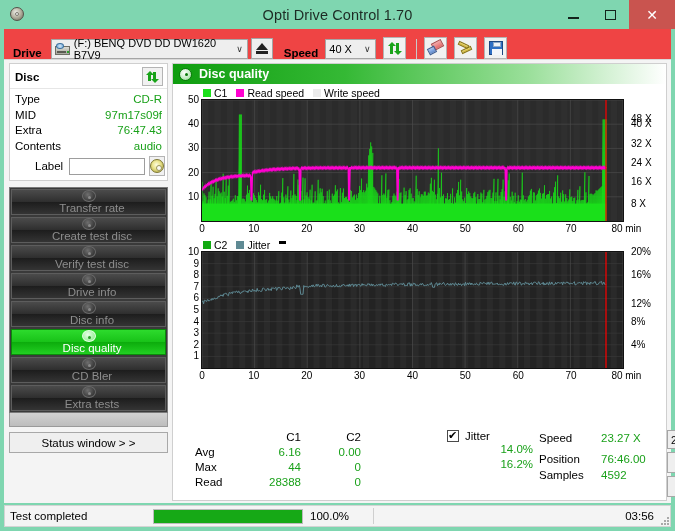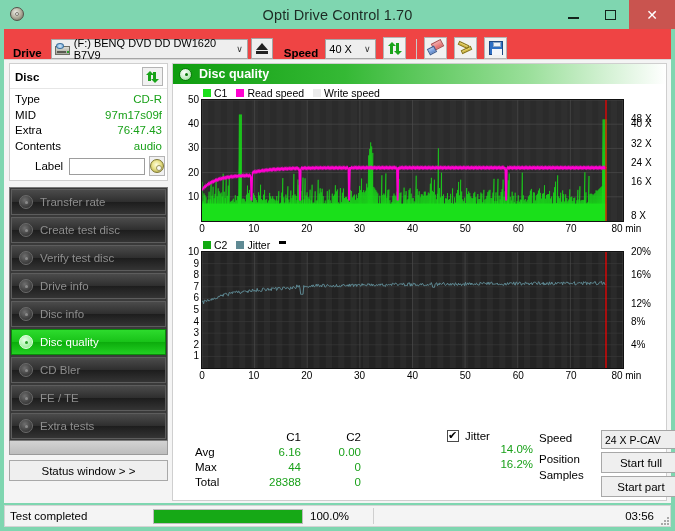--- a/index.html
+++ b/index.html
@@ -140,21 +140,21 @@
     background: radial-gradient(circle at 45% 40%, #fdfde0 0%, #ebe58f 40%, #c8c060 70%, #a09a46 100%);
     border: 1px solid #7d7733; position: relative; }
   .cd-ico:after { content:""; position:absolute; left:5px; top:5px; width:4px;height:4px;border-radius:50%;background:#fafaf2;border:1px solid #9a945c;}
 
   .nav { margin-top: 6px; border: 1px solid #7a7a7a; background: #3a3a3a; padding: 1px; }
   .nav-btn {
     height: 26px; margin-bottom: 2px;
     background: linear-gradient(#4b4b4b 0%, #2e2e2e 50%, #1d1d1d 51%, #343434 100%);
     border: 1px solid #5d5d5d;
     display: flex; align-items: center; padding-left: 7px;
-    font-size: 11.5px; color: #8d8d8d;
+    font-size: 11.5px; color: #8d8d8d; flex-direction: column;
   }
   .nav-btn:last-child { margin-bottom: 0; }
   .nav-btn.active {
     background: linear-gradient(#2ddb2d 0%, #18c218 50%, #0cac0c 51%, #22cf22 100%);
     border: 1px solid #0a8a0a; color: #ffffff; font-weight: normal;
   }
   .nav-ico { width: 14px; height: 14px; margin-right: 7px; border-radius: 50%;
     background: radial-gradient(circle at 40% 35%, #6f6f6f, #3a3a3a 70%); border: 1px solid #6a6a6a; position: relative; }
   .nav-ico:after { content:""; position:absolute; left:5px; top:5px; width:3px;height:3px;border-radius:50%;background:#8a8a8a; }
   .nav-btn.active .nav-ico { background: radial-gradient(circle at 40% 35%, #eaffea, #9cf09c 70%); border-color:#e6ffe6; }
@@ -376,24 +376,20 @@
           <span class="nav-ico"></span>
           <span>Disc info</span>
         </div>
         <div class="nav-btn active">
           <span class="nav-ico"></span>
           <span>Disc quality</span>
         </div>
         <div class="nav-btn">
           <span class="nav-ico"></span>
           <span>CD Bler</span>
-        </div>
-        <div class="nav-btn">
-          <span class="nav-ico"></span>
-          <span>FE / TE</span>
         </div>
         <div class="nav-btn">
           <span class="nav-ico"></span>
           <span>Extra tests</span>
         </div>
       </div>
       <div class="nav-spacer"></div>
       <div class="status-btn">Status window &gt; &gt;</div>
     </div>
 
@@ -480,21 +476,21 @@
                     <line y1="0" y2="121" x1="315.75" x2="315.75" stroke="#4a4a4a" stroke-width="0.7"></line>
                     <line y1="0" y2="121" x1="368.375" x2="368.375" stroke="#4a4a4a" stroke-width="0.7"></line>
                     <line y1="0" y2="121" x1="421" x2="421" stroke="#4a4a4a" stroke-width="0.7"></line>
                     <path d="M 0 121 L 0.0 81.8 L 0.0 121.0 L 1.0 101.2 L 1.0 121.0 L 2.0 93.4 L 2.0 121.0 L 3.0 95.2 L 3.0 121.0 L 4.0 97.3 L 4.0 121.0 L 5.1 103.4 L 5.1 121.0 L 6.1 99.6 L 6.1 121.0 L 7.1 91.7 L 7.1 121.0 L 8.1 99.3 L 8.1 121.0 L 9.1 81.4 L 9.1 121.0 L 10.1 95.7 L 10.1 121.0 L 11.1 86.7 L 11.1 121.0 L 12.1 98.2 L 12.1 121.0 L 13.1 93.8 L 13.1 121.0 L 14.1 78.9 L 14.1 121.0 L 15.2 96.3 L 15.2 121.0 L 16.2 88.3 L 16.2 121.0 L 17.2 91.3 L 17.2 121.0 L 18.2 93.6 L 18.2 121.0 L 19.2 92.5 L 19.2 121.0 L 20.2 96.6 L 20.2 121.0 L 21.2 73.7 L 21.2 121.0 L 22.2 91.7 L 22.2 121.0 L 23.2 98.0 L 23.2 121.0 L 24.2 76.6 L 24.2 121.0 L 25.3 95.8 L 25.3 121.0 L 26.3 85.6 L 26.3 121.0 L 27.3 77.1 L 27.3 121.0 L 28.3 101.9 L 28.3 121.0 L 29.3 101.1 L 29.3 121.0 L 30.3 100.4 L 30.3 121.0 L 31.3 98.6 L 31.3 121.0 L 32.3 101.9 L 32.3 121.0 L 33.3 95.2 L 33.3 121.0 L 34.4 100.3 L 34.4 121.0 L 35.4 96.0 L 35.4 121.0 L 36.4 96.3 L 36.4 121.0 L 37.4 14.5 L 37.4 121.0 L 38.4 14.5 L 38.4 121.0 L 39.4 14.5 L 39.4 121.0 L 40.4 98.7 L 40.4 121.0 L 41.4 98.6 L 41.4 121.0 L 42.4 99.2 L 42.4 121.0 L 43.4 101.5 L 43.4 121.0 L 44.5 94.7 L 44.5 121.0 L 45.5 85.6 L 45.5 121.0 L 46.5 93.2 L 46.5 121.0 L 47.5 89.9 L 47.5 121.0 L 48.5 97.1 L 48.5 121.0 L 49.5 96.9 L 49.5 121.0 L 50.5 102.2 L 50.5 121.0 L 51.5 93.3 L 51.5 121.0 L 52.5 95.3 L 52.5 121.0 L 53.6 98.0 L 53.6 121.0 L 54.6 99.9 L 54.6 121.0 L 55.6 102.4 L 55.6 121.0 L 56.6 92.3 L 56.6 121.0 L 57.6 95.5 L 57.6 121.0 L 58.6 84.7 L 58.6 121.0 L 59.6 99.0 L 59.6 121.0 L 60.6 100.2 L 60.6 121.0 L 61.6 94.6 L 61.6 121.0 L 62.6 89.9 L 62.6 121.0 L 63.7 99.7 L 63.7 121.0 L 64.7 99.1 L 64.7 121.0 L 65.7 102.6 L 65.7 121.0 L 66.7 100.5 L 66.7 121.0 L 67.7 92.9 L 67.7 121.0 L 68.7 96.3 L 68.7 121.0 L 69.7 98.6 L 69.7 121.0 L 70.7 96.2 L 70.7 121.0 L 71.7 98.6 L 71.7 121.0 L 72.7 99.6 L 72.7 121.0 L 73.8 100.5 L 73.8 121.0 L 74.8 96.0 L 74.8 121.0 L 75.8 100.6 L 75.8 121.0 L 76.8 91.2 L 76.8 121.0 L 77.8 103.8 L 77.8 121.0 L 78.8 102.7 L 78.8 121.0 L 79.8 92.6 L 79.8 121.0 L 80.8 78.1 L 80.8 121.0 L 81.8 97.3 L 81.8 121.0 L 82.9 102.5 L 82.9 121.0 L 83.9 94.5 L 83.9 121.0 L 84.9 97.7 L 84.9 121.0 L 85.9 86.3 L 85.9 121.0 L 86.9 99.5 L 86.9 121.0 L 87.9 102.2 L 87.9 121.0 L 88.9 90.5 L 88.9 121.0 L 89.9 97.8 L 89.9 121.0 L 90.9 95.3 L 90.9 121.0 L 91.9 73.9 L 91.9 121.0 L 93.0 94.4 L 93.0 121.0 L 94.0 95.9 L 94.0 121.0 L 95.0 100.0 L 95.0 121.0 L 96.0 79.5 L 96.0 121.0 L 97.0 84.8 L 97.0 121.0 L 98.0 95.9 L 98.0 121.0 L 99.0 90.9 L 99.0 121.0 L 100.0 100.3 L 100.0 121.0 L 101.0 77.6 L 101.0 121.0 L 102.1 99.3 L 102.1 121.0 L 103.1 78.3 L 103.1 121.0 L 104.1 95.5 L 104.1 121.0 L 105.1 92.3 L 105.1 121.0 L 106.1 97.2 L 106.1 121.0 L 107.1 98.8 L 107.1 121.0 L 108.1 89.7 L 108.1 121.0 L 109.1 100.3 L 109.1 121.0 L 110.1 84.7 L 110.1 121.0 L 111.1 102.5 L 111.1 121.0 L 112.2 102.7 L 112.2 121.0 L 113.2 91.3 L 113.2 121.0 L 114.2 100.5 L 114.2 121.0 L 115.2 100.4 L 115.2 121.0 L 116.2 79.8 L 116.2 121.0 L 117.2 93.5 L 117.2 121.0 L 118.2 88.3 L 118.2 121.0 L 119.2 92.3 L 119.2 121.0 L 120.2 88.7 L 120.2 121.0 L 121.2 96.1 L 121.2 121.0 L 122.3 103.2 L 122.3 121.0 L 123.3 100.5 L 123.3 121.0 L 124.3 103.9 L 124.3 121.0 L 125.3 91.1 L 125.3 121.0 L 126.3 99.7 L 126.3 121.0 L 127.3 89.6 L 127.3 121.0 L 128.3 100.4 L 128.3 121.0 L 129.3 103.0 L 129.3 121.0 L 130.3 93.6 L 130.3 121.0 L 131.4 96.1 L 131.4 121.0 L 132.4 94.5 L 132.4 121.0 L 133.4 85.2 L 133.4 121.0 L 134.4 91.4 L 134.4 121.0 L 135.4 89.5 L 135.4 121.0 L 136.4 102.4 L 136.4 121.0 L 137.4 105.0 L 137.4 121.0 L 138.4 88.0 L 138.4 121.0 L 139.4 102.2 L 139.4 121.0 L 140.4 92.7 L 140.4 121.0 L 141.5 88.5 L 141.5 121.0 L 142.5 98.0 L 142.5 121.0 L 143.5 97.1 L 143.5 121.0 L 144.5 96.9 L 144.5 121.0 L 145.5 99.3 L 145.5 121.0 L 146.5 85.2 L 146.5 121.0 L 147.5 101.9 L 147.5 121.0 L 148.5 89.9 L 148.5 121.0 L 149.5 91.0 L 149.5 121.0 L 150.5 97.4 L 150.5 121.0 L 151.6 95.6 L 151.6 121.0 L 152.6 94.5 L 152.6 121.0 L 153.6 99.8 L 153.6 121.0 L 154.6 94.5 L 154.6 121.0 L 155.6 98.1 L 155.6 121.0 L 156.6 93.0 L 156.6 121.0 L 157.6 85.9 L 157.6 121.0 L 158.6 90.1 L 158.6 121.0 L 159.6 78.5 L 159.6 121.0 L 160.7 92.2 L 160.7 121.0 L 161.7 90.1 L 161.7 121.0 L 162.7 92.3 L 162.7 121.0 L 163.7 90.7 L 163.7 121.0 L 164.7 83.6 L 164.7 121.0 L 165.7 87.5 L 165.7 121.0 L 166.7 55.4 L 166.7 121.0 L 167.7 48.9 L 167.7 121.0 L 168.7 42.4 L 168.7 121.0 L 169.7 46.4 L 169.7 121.0 L 170.8 52.9 L 170.8 121.0 L 171.8 86.9 L 171.8 121.0 L 172.8 88.5 L 172.8 121.0 L 173.8 90.1 L 173.8 121.0 L 174.8 91.7 L 174.8 121.0 L 175.8 93.4 L 175.8 121.0 L 176.8 103.4 L 176.8 121.0 L 177.8 95.7 L 177.8 121.0 L 178.8 103.6 L 178.8 121.0 L 179.9 75.3 L 179.9 121.0 L 180.9 94.9 L 180.9 121.0 L 181.9 93.5 L 181.9 121.0 L 182.9 94.8 L 182.9 121.0 L 183.9 73.4 L 183.9 121.0 L 184.9 97.7 L 184.9 121.0 L 185.9 89.8 L 185.9 121.0 L 186.9 89.5 L 186.9 121.0 L 187.9 100.1 L 187.9 121.0 L 188.9 104.5 L 188.9 121.0 L 190.0 102.0 L 190.0 121.0 L 191.0 95.8 L 191.0 121.0 L 192.0 93.5 L 192.0 121.0 L 193.0 95.4 L 193.0 121.0 L 194.0 96.5 L 194.0 121.0 L 195.0 91.7 L 195.0 121.0 L 196.0 80.0 L 196.0 121.0 L 197.0 78.9 L 197.0 121.0 L 198.0 93.0 L 198.0 121.0 L 199.0 92.4 L 199.0 121.0 L 200.1 105.5 L 200.1 121.0 L 201.1 103.9 L 201.1 121.0 L 202.1 87.6 L 202.1 121.0 L 203.1 94.8 L 203.1 121.0 L 204.1 91.1 L 204.1 121.0 L 205.1 99.7 L 205.1 121.0 L 206.1 98.8 L 206.1 121.0 L 207.1 89.8 L 207.1 121.0 L 208.1 88.2 L 208.1 121.0 L 209.2 93.6 L 209.2 121.0 L 210.2 98.4 L 210.2 121.0 L 211.2 98.0 L 211.2 121.0 L 212.2 101.3 L 212.2 121.0 L 213.2 102.5 L 213.2 121.0 L 214.2 75.7 L 214.2 121.0 L 215.2 88.9 L 215.2 121.0 L 216.2 95.1 L 216.2 121.0 L 217.2 91.3 L 217.2 121.0 L 218.2 97.3 L 218.2 121.0 L 219.3 94.2 L 219.3 121.0 L 220.3 94.4 L 220.3 121.0 L 221.3 95.8 L 221.3 121.0 L 222.3 91.7 L 222.3 121.0 L 223.3 91.6 L 223.3 121.0 L 224.3 95.6 L 224.3 121.0 L 225.3 95.4 L 225.3 121.0 L 226.3 92.5 L 226.3 121.0 L 227.3 93.5 L 227.3 121.0 L 228.4 83.6 L 228.4 121.0 L 229.4 77.8 L 229.4 121.0 L 230.4 90.8 L 230.4 121.0 L 231.4 92.0 L 231.4 121.0 L 232.4 79.7 L 232.4 121.0 L 233.4 94.6 L 233.4 121.0 L 234.4 99.3 L 234.4 121.0 L 235.4 93.8 L 235.4 121.0 L 236.4 48.4 L 236.4 121.0 L 237.4 88.0 L 237.4 121.0 L 238.5 97.5 L 238.5 121.0 L 239.5 72.7 L 239.5 121.0 L 240.5 96.2 L 240.5 121.0 L 241.5 94.4 L 241.5 121.0 L 242.5 103.8 L 242.5 121.0 L 243.5 98.3 L 243.5 121.0 L 244.5 98.6 L 244.5 121.0 L 245.5 93.1 L 245.5 121.0 L 246.5 99.8 L 246.5 121.0 L 247.5 99.0 L 247.5 121.0 L 248.6 93.8 L 248.6 121.0 L 249.6 103.0 L 249.6 121.0 L 250.6 88.4 L 250.6 121.0 L 251.6 104.7 L 251.6 121.0 L 252.6 97.4 L 252.6 121.0 L 253.6 102.6 L 253.6 121.0 L 254.6 93.4 L 254.6 121.0 L 255.6 89.9 L 255.6 121.0 L 256.6 81.9 L 256.6 121.0 L 257.7 95.3 L 257.7 121.0 L 258.7 79.7 L 258.7 121.0 L 259.7 91.5 L 259.7 121.0 L 260.7 99.3 L 260.7 121.0 L 261.7 101.2 L 261.7 121.0 L 262.7 97.6 L 262.7 121.0 L 263.7 103.0 L 263.7 121.0 L 264.7 88.0 L 264.7 121.0 L 265.7 94.0 L 265.7 121.0 L 266.7 91.5 L 266.7 121.0 L 267.8 93.1 L 267.8 121.0 L 268.8 96.5 L 268.8 121.0 L 269.8 98.1 L 269.8 121.0 L 270.8 98.3 L 270.8 121.0 L 271.8 93.2 L 271.8 121.0 L 272.8 91.8 L 272.8 121.0 L 273.8 97.1 L 273.8 121.0 L 274.8 105.6 L 274.8 121.0 L 275.8 94.0 L 275.8 121.0 L 276.8 99.1 L 276.8 121.0 L 277.9 99.0 L 277.9 121.0 L 278.9 92.5 L 278.9 121.0 L 279.9 93.6 L 279.9 121.0 L 280.9 102.1 L 280.9 121.0 L 281.9 89.8 L 281.9 121.0 L 282.9 99.6 L 282.9 121.0 L 283.9 98.7 L 283.9 121.0 L 284.9 95.8 L 284.9 121.0 L 285.9 92.1 L 285.9 121.0 L 287.0 90.5 L 287.0 121.0 L 288.0 89.8 L 288.0 121.0 L 289.0 98.0 L 289.0 121.0 L 290.0 98.2 L 290.0 121.0 L 291.0 92.6 L 291.0 121.0 L 292.0 78.8 L 292.0 121.0 L 293.0 101.1 L 293.0 121.0 L 294.0 92.4 L 294.0 121.0 L 295.0 101.0 L 295.0 121.0 L 296.0 78.8 L 296.0 121.0 L 297.1 95.6 L 297.1 121.0 L 298.1 99.3 L 298.1 121.0 L 299.1 92.0 L 299.1 121.0 L 300.1 89.1 L 300.1 121.0 L 301.1 79.6 L 301.1 121.0 L 302.1 97.0 L 302.1 121.0 L 303.1 91.2 L 303.1 121.0 L 304.1 95.8 L 304.1 121.0 L 305.1 99.1 L 305.1 121.0 L 306.2 80.3 L 306.2 121.0 L 307.2 73.4 L 307.2 121.0 L 308.2 96.9 L 308.2 121.0 L 309.2 100.5 L 309.2 121.0 L 310.2 91.7 L 310.2 121.0 L 311.2 95.8 L 311.2 121.0 L 312.2 102.1 L 312.2 121.0 L 313.2 92.7 L 313.2 121.0 L 314.2 104.3 L 314.2 121.0 L 315.2 100.9 L 315.2 121.0 L 316.3 95.3 L 316.3 121.0 L 317.3 101.7 L 317.3 121.0 L 318.3 99.5 L 318.3 121.0 L 319.3 99.9 L 319.3 121.0 L 320.3 72.6 L 320.3 121.0 L 321.3 95.3 L 321.3 121.0 L 322.3 100.3 L 322.3 121.0 L 323.3 99.0 L 323.3 121.0 L 324.3 101.6 L 324.3 121.0 L 325.3 99.8 L 325.3 121.0 L 326.4 96.5 L 326.4 121.0 L 327.4 95.1 L 327.4 121.0 L 328.4 90.6 L 328.4 121.0 L 329.4 88.9 L 329.4 121.0 L 330.4 103.4 L 330.4 121.0 L 331.4 92.2 L 331.4 121.0 L 332.4 92.6 L 332.4 121.0 L 333.4 100.5 L 333.4 121.0 L 334.4 95.2 L 334.4 121.0 L 335.5 93.8 L 335.5 121.0 L 336.5 90.6 L 336.5 121.0 L 337.5 88.5 L 337.5 121.0 L 338.5 92.9 L 338.5 121.0 L 339.5 98.6 L 339.5 121.0 L 340.5 93.7 L 340.5 121.0 L 341.5 93.3 L 341.5 121.0 L 342.5 85.2 L 342.5 121.0 L 343.5 98.7 L 343.5 121.0 L 344.5 94.9 L 344.5 121.0 L 345.6 94.2 L 345.6 121.0 L 346.6 94.0 L 346.6 121.0 L 347.6 90.9 L 347.6 121.0 L 348.6 98.5 L 348.6 121.0 L 349.6 96.5 L 349.6 121.0 L 350.6 103.7 L 350.6 121.0 L 351.6 92.5 L 351.6 121.0 L 352.6 87.1 L 352.6 121.0 L 353.6 81.6 L 353.6 121.0 L 354.7 103.0 L 354.7 121.0 L 355.7 75.3 L 355.7 121.0 L 356.7 96.4 L 356.7 121.0 L 357.7 98.2 L 357.7 121.0 L 358.7 92.7 L 358.7 121.0 L 359.7 101.7 L 359.7 121.0 L 360.7 90.4 L 360.7 121.0 L 361.7 94.1 L 361.7 121.0 L 362.7 101.5 L 362.7 121.0 L 363.7 94.3 L 363.7 121.0 L 364.8 98.0 L 364.8 121.0 L 365.8 101.3 L 365.8 121.0 L 366.8 99.5 L 366.8 121.0 L 367.8 89.4 L 367.8 121.0 L 368.8 97.2 L 368.8 121.0 L 369.8 96.6 L 369.8 121.0 L 370.8 101.0 L 370.8 121.0 L 371.8 98.0 L 371.8 121.0 L 372.8 97.5 L 372.8 121.0 L 373.8 104.0 L 373.8 121.0 L 374.9 100.2 L 374.9 121.0 L 375.9 89.8 L 375.9 121.0 L 376.9 99.5 L 376.9 121.0 L 377.9 86.3 L 377.9 121.0 L 378.9 100.5 L 378.9 121.0 L 379.9 99.9 L 379.9 121.0 L 380.9 99.9 L 380.9 121.0 L 381.9 99.9 L 381.9 121.0 L 382.9 72.3 L 382.9 121.0 L 384.0 92.3 L 384.0 121.0 L 385.0 102.9 L 385.0 121.0 L 386.0 102.0 L 386.0 121.0 L 387.0 76.0 L 387.0 121.0 L 388.0 94.1 L 388.0 121.0 L 389.0 93.5 L 389.0 121.0 L 390.0 93.9 L 390.0 121.0 L 391.0 95.2 L 391.0 121.0 L 392.0 94.2 L 392.0 121.0 L 393.0 93.1 L 393.0 121.0 L 394.1 90.3 L 394.1 121.0 L 395.1 91.1 L 395.1 121.0 L 396.1 90.1 L 396.1 121.0 L 397.1 89.0 L 397.1 121.0 L 398.1 88.0 L 398.1 121.0 L 399.1 87.0 L 399.1 121.0 L 400.1 86.0 L 400.1 121.0 L 401.1 19.4 L 401.1 121.0 L 402.1 19.4 L 402.1 121.0 L 403.1 19.4 L 403.1 121.0 L 404.2 19.4 L 404.2 121.0 Z" fill="#1ae01a" stroke="#1ae01a" stroke-width="0.6"></path>
                     <rect x="0" y="103.576" width="404.15999999999997" height="17.424000000000007" fill="#1ae01a"></rect>
                     <path d="M 0.0 88.7 L 0.7 89.7 L 1.3 87.3 L 2.0 88.4 L 2.7 86.1 L 3.4 87.2 L 4.0 85.0 L 4.7 86.2 L 5.4 84.0 L 6.1 85.2 L 6.7 83.0 L 7.4 84.3 L 8.1 82.2 L 8.8 83.5 L 9.4 81.5 L 10.1 82.8 L 10.8 80.8 L 11.5 82.2 L 12.1 80.2 L 12.8 81.6 L 13.5 79.6 L 14.1 81.0 L 14.8 79.1 L 15.5 80.5 L 16.2 78.6 L 16.8 80.1 L 17.5 78.2 L 18.2 79.7 L 18.9 77.8 L 19.5 79.3 L 20.2 77.5 L 20.9 79.0 L 21.6 77.2 L 22.2 78.7 L 22.9 76.9 L 23.6 78.5 L 24.2 76.6 L 24.9 78.2 L 25.6 76.4 L 26.3 78.0 L 26.9 76.2 L 27.6 77.8 L 28.3 76.0 L 29.0 77.6 L 29.6 75.8 L 30.3 77.5 L 31.0 75.7 L 31.7 77.3 L 32.3 75.5 L 33.0 77.2 L 33.7 75.4 L 34.4 77.0 L 35.0 75.3 L 35.7 76.9 L 36.4 75.2 L 37.0 76.8 L 37.7 75.1 L 38.4 76.7 L 39.1 75.0 L 39.7 76.7 L 40.4 74.9 L 41.1 76.6 L 41.8 74.9 L 42.4 76.5 L 43.1 74.8 L 43.8 76.5 L 44.5 74.7 L 45.1 76.4 L 45.8 74.7 L 46.5 76.4 L 47.2 74.6 L 47.8 76.3 L 48.5 74.6 L 49.2 100.4 L 49.8 76.3 L 49.8 100.4 L 50.5 71.7 L 50.5 73.2 L 51.2 71.4 L 51.9 72.9 L 52.5 71.1 L 53.2 72.7 L 53.9 70.8 L 54.6 72.4 L 55.2 70.6 L 55.9 72.2 L 56.6 70.4 L 57.3 72.0 L 57.9 70.2 L 58.6 71.7 L 59.3 70.0 L 60.0 71.5 L 60.6 69.8 L 61.3 71.4 L 62.0 69.6 L 62.6 71.2 L 63.3 69.4 L 64.0 71.0 L 64.7 69.3 L 65.3 70.9 L 66.0 69.1 L 66.7 70.7 L 67.4 69.0 L 68.0 70.6 L 68.7 68.9 L 69.4 70.5 L 70.1 68.7 L 70.7 70.4 L 71.4 68.6 L 72.1 70.3 L 72.7 68.5 L 73.4 70.2 L 74.1 68.4 L 74.8 70.1 L 75.4 68.3 L 76.1 70.0 L 76.8 68.2 L 77.5 69.9 L 78.1 68.2 L 78.8 69.8 L 79.5 68.1 L 80.2 69.7 L 80.8 68.0 L 81.5 69.7 L 82.2 67.9 L 82.9 69.6 L 83.5 67.9 L 84.2 69.5 L 84.9 67.8 L 85.5 69.5 L 86.2 67.8 L 86.9 69.4 L 87.6 67.7 L 88.2 69.4 L 88.9 67.7 L 89.6 69.3 L 90.3 67.6 L 90.9 69.3 L 91.6 67.6 L 92.3 69.2 L 93.0 67.5 L 93.6 69.2 L 94.3 67.5 L 95.0 69.2 L 95.7 67.5 L 96.3 69.1 L 97.0 67.4 L 97.7 100.4 L 98.3 69.1 L 98.3 100.4 L 99.0 67.4 L 99.0 69.1 L 99.7 67.4 L 100.4 69.0 L 101.0 67.3 L 101.7 69.0 L 102.4 67.3 L 103.1 69.0 L 103.7 67.3 L 104.4 69.0 L 105.1 67.3 L 105.8 68.9 L 106.4 67.2 L 107.1 68.9 L 107.8 67.2 L 108.4 68.9 L 109.1 67.2 L 109.8 68.9 L 110.5 67.2 L 111.1 68.9 L 111.8 67.2 L 112.5 68.8 L 113.2 67.1 L 113.8 68.8 L 114.5 67.1 L 115.2 68.8 L 115.9 67.1 L 116.5 68.8 L 117.2 67.1 L 117.9 68.8 L 118.6 67.1 L 119.2 68.8 L 119.9 67.1 L 120.6 68.8 L 121.2 67.1 L 121.9 68.8 L 122.6 67.1 L 123.3 68.8 L 123.9 67.1 L 124.6 68.7 L 125.3 67.0 L 126.0 68.7 L 126.6 67.0 L 127.3 68.7 L 128.0 67.0 L 128.7 68.7 L 129.3 67.0 L 130.0 68.7 L 130.7 67.0 L 131.4 68.7 L 132.0 67.0 L 132.7 68.7 L 133.4 67.0 L 134.0 68.7 L 134.7 67.0 L 135.4 68.7 L 136.1 67.0 L 136.7 68.7 L 137.4 67.0 L 138.1 68.7 L 138.8 67.0 L 139.4 68.7 L 140.1 67.0 L 140.8 68.7 L 141.5 67.0 L 142.1 68.7 L 142.8 67.0 L 143.5 68.7 L 144.2 67.0 L 144.8 68.7 L 145.5 67.0 L 146.2 68.7 L 146.8 100.4 L 147.5 67.0 L 147.5 100.4 L 148.1 68.7 L 148.2 67.0 L 148.9 68.7 L 149.5 67.0 L 150.2 68.6 L 150.9 67.0 L 151.6 68.6 L 152.2 66.9 L 152.9 68.6 L 153.6 66.9 L 154.3 68.6 L 154.9 66.9 L 155.6 68.6 L 156.3 66.9 L 156.9 68.6 L 157.6 66.9 L 158.3 68.6 L 159.0 66.9 L 159.6 68.6 L 160.3 66.9 L 161.0 68.6 L 161.7 66.9 L 162.3 68.6 L 163.0 66.9 L 163.7 68.6 L 164.4 66.9 L 165.0 68.6 L 165.7 66.9 L 166.4 68.6 L 167.1 66.9 L 167.7 68.6 L 168.4 66.9 L 169.1 68.6 L 169.7 66.9 L 170.4 68.6 L 171.1 66.9 L 171.8 68.6 L 172.4 66.9 L 173.1 68.6 L 173.8 66.9 L 174.5 68.6 L 175.1 66.9 L 175.8 68.6 L 176.5 66.9 L 177.2 68.6 L 177.8 66.9 L 178.5 68.6 L 179.2 66.9 L 179.9 68.6 L 180.5 66.9 L 181.2 68.6 L 181.9 66.9 L 182.5 68.6 L 183.2 66.9 L 183.9 68.6 L 184.6 66.9 L 185.2 68.6 L 185.9 66.9 L 186.6 68.6 L 187.3 66.9 L 187.9 68.6 L 188.6 66.9 L 189.3 68.6 L 190.0 66.9 L 190.6 68.6 L 191.3 66.9 L 192.0 68.6 L 192.6 66.9 L 193.3 68.6 L 194.0 66.9 L 194.7 68.6 L 195.3 100.4 L 196.0 66.9 L 196.0 100.4 L 196.6 68.6 L 196.7 66.9 L 197.4 68.6 L 198.0 66.9 L 198.7 68.6 L 199.4 66.9 L 200.1 68.6 L 200.7 66.9 L 201.4 68.6 L 202.1 66.9 L 202.8 68.6 L 203.4 66.9 L 204.1 68.6 L 204.8 66.9 L 205.4 68.6 L 206.1 66.9 L 206.8 68.6 L 207.5 66.9 L 208.1 68.6 L 208.8 66.9 L 209.5 68.6 L 210.2 66.9 L 210.8 68.6 L 211.5 66.9 L 212.2 68.6 L 212.9 66.9 L 213.5 68.6 L 214.2 66.9 L 214.9 68.6 L 215.6 66.9 L 216.2 68.6 L 216.9 66.9 L 217.6 68.6 L 218.2 66.9 L 218.9 68.6 L 219.6 66.9 L 220.3 68.6 L 220.9 66.9 L 221.6 68.6 L 222.3 66.9 L 223.0 68.6 L 223.6 66.9 L 224.3 68.6 L 225.0 66.9 L 225.7 68.6 L 226.3 66.9 L 227.0 68.6 L 227.7 66.9 L 228.4 68.6 L 229.0 66.9 L 229.7 68.6 L 230.4 66.9 L 231.0 68.6 L 231.7 66.9 L 232.4 68.6 L 233.1 66.9 L 233.7 68.6 L 234.4 66.9 L 235.1 68.6 L 235.8 66.9 L 236.4 68.6 L 237.1 66.9 L 237.8 68.6 L 238.5 66.9 L 239.1 68.6 L 239.8 66.9 L 240.5 68.6 L 241.1 66.9 L 241.8 68.6 L 242.5 66.9 L 243.2 68.6 L 243.8 66.9 L 244.5 68.6 L 245.2 66.9 L 245.9 68.6 L 246.5 66.9 L 247.2 68.6 L 247.9 66.9 L 248.6 68.6 L 249.2 66.9 L 249.9 68.6 L 250.6 66.9 L 251.3 68.6 L 251.9 66.9 L 252.6 68.6 L 253.3 66.9 L 253.9 68.6 L 254.6 66.9 L 255.3 68.6 L 256.0 66.9 L 256.6 68.6 L 257.3 66.9 L 258.0 68.6 L 258.7 66.9 L 259.3 68.6 L 260.0 66.9 L 260.7 68.6 L 261.4 66.9 L 262.0 68.6 L 262.7 66.9 L 263.4 68.6 L 264.1 66.9 L 264.7 68.6 L 265.4 66.9 L 266.1 68.6 L 266.7 66.9 L 267.4 68.6 L 268.1 66.9 L 268.8 68.6 L 269.4 66.9 L 270.1 68.6 L 270.8 66.9 L 271.5 68.6 L 272.1 66.9 L 272.8 68.6 L 273.5 66.9 L 274.2 68.6 L 274.8 66.9 L 275.5 68.6 L 276.2 66.9 L 276.8 68.6 L 277.5 66.9 L 278.2 68.6 L 278.9 66.9 L 279.5 68.6 L 280.2 66.9 L 280.9 68.6 L 281.6 66.9 L 282.2 68.6 L 282.9 66.9 L 283.6 68.6 L 284.3 66.9 L 284.9 68.6 L 285.6 66.9 L 286.3 68.6 L 287.0 66.9 L 287.6 68.6 L 288.3 66.9 L 289.0 68.6 L 289.6 66.9 L 290.3 68.6 L 291.0 66.9 L 291.7 68.6 L 292.3 66.9 L 293.0 68.6 L 293.7 66.9 L 294.4 68.6 L 295.0 66.9 L 295.7 68.6 L 296.4 66.9 L 297.1 68.6 L 297.7 66.9 L 298.4 68.6 L 299.1 66.9 L 299.8 68.6 L 300.4 66.9 L 301.1 68.6 L 301.8 66.9 L 302.4 68.6 L 303.1 66.9 L 303.8 100.4 L 304.4 68.6 L 304.5 100.4 L 305.1 66.9 L 305.1 68.6 L 305.8 66.9 L 306.5 68.6 L 307.2 66.9 L 307.8 68.6 L 308.5 66.9 L 309.2 68.6 L 309.9 66.9 L 310.5 68.6 L 311.2 66.9 L 311.9 68.6 L 312.6 66.9 L 313.2 68.6 L 313.9 66.9 L 314.6 68.6 L 315.2 66.9 L 315.9 68.6 L 316.6 66.9 L 317.3 68.6 L 317.9 66.9 L 318.6 68.6 L 319.3 66.9 L 320.0 68.6 L 320.6 66.9 L 321.3 68.6 L 322.0 66.9 L 322.7 68.6 L 323.3 66.9 L 324.0 68.6 L 324.7 66.9 L 325.3 68.6 L 326.0 66.9 L 326.7 68.6 L 327.4 66.9 L 328.0 68.6 L 328.7 66.9 L 329.4 68.6 L 330.1 66.9 L 330.7 68.6 L 331.4 66.9 L 332.1 68.6 L 332.8 66.9 L 333.4 68.6 L 334.1 66.9 L 334.8 68.6 L 335.5 66.9 L 336.1 68.6 L 336.8 66.9 L 337.5 68.6 L 338.1 66.9 L 338.8 68.6 L 339.5 66.9 L 340.2 68.6 L 340.8 66.9 L 341.5 68.6 L 342.2 66.9 L 342.9 68.6 L 343.5 66.9 L 344.2 68.6 L 344.9 66.9 L 345.6 68.6 L 346.2 66.9 L 346.9 68.6 L 347.6 66.9 L 348.3 68.6 L 348.9 66.9 L 349.6 68.6 L 350.3 66.9 L 350.9 68.6 L 351.6 66.9 L 352.3 68.6 L 353.0 66.9 L 353.6 68.6 L 354.3 66.9 L 355.0 68.6 L 355.7 66.9 L 356.3 68.6 L 357.0 66.9 L 357.7 68.6 L 358.4 66.9 L 359.0 68.6 L 359.7 66.9 L 360.4 68.6 L 361.0 66.9 L 361.7 68.6 L 362.4 66.9 L 363.1 68.6 L 363.7 66.9 L 364.4 68.6 L 365.1 66.9 L 365.8 68.6 L 366.4 66.9 L 367.1 68.6 L 367.8 66.9 L 368.5 68.6 L 369.1 66.9 L 369.8 68.6 L 370.5 66.9 L 371.2 68.6 L 371.8 66.9 L 372.5 68.6 L 373.2 66.9 L 373.8 68.6 L 374.5 66.9 L 375.2 68.6 L 375.9 66.9 L 376.5 68.6 L 377.2 66.9 L 377.9 68.6 L 378.6 66.9 L 379.2 68.6 L 379.9 66.9 L 380.6 68.6 L 381.3 66.9 L 381.9 68.6 L 382.6 66.9 L 383.3 68.6 L 384.0 66.9 L 384.6 68.6 L 385.3 66.9 L 386.0 68.6 L 386.6 66.9 L 387.3 68.6 L 388.0 66.9 L 388.7 68.6 L 389.3 66.9 L 390.0 68.6 L 390.7 66.9 L 391.4 68.6 L 392.0 66.9 L 392.7 68.6 L 393.4 66.9 L 394.1 68.6 L 394.7 66.9 L 395.4 68.6 L 396.1 66.9 L 396.8 68.6 L 397.4 66.9 L 398.1 68.6 L 398.8 66.9 L 399.4 68.6 L 400.1 66.9 L 400.8 68.6 L 401.5 66.9 L 402.1 68.6 L 402.8 66.9 L 403.5 68.6 L 404.2 66.9" fill="none" stroke="#ff00d0" stroke-width="1.3"></path>
                     <line x1="404.002125" x2="404.002125" y1="0" y2="121" stroke="#ff0000" stroke-width="1.2"></line>
                   </svg>
                 </div>
               <div class="axis-right" id="c1-y2axis" style="height:123px;">
-                  <div class="tl" style="top: 116px;">8 X</div>
+                  <div class="tl" style="top: 104px;">8 X</div>
                   <div class="tl" style="top: 82.28px;">16 X</div>
                   <div class="tl" style="top: 62.92px;">24 X</div>
                   <div class="tl" style="top: 43.56px;">32 X</div>
                   <div class="tl" style="top: 24.2px;">40 X</div>
                   <div class="tl" style="top: 19px;">48 X</div>
                 </div>
             </div>
             <div class="axis-bottom">
               <div class="spacer-l"></div>
               <div class="track" id="c1-xaxis">
@@ -635,21 +631,21 @@
               <span class="st-name">Avg</span>
               <span class="st-c1">6.16</span>
               <span class="st-c2">0.00</span>
             </div>
             <div class="st-row">
               <span class="st-name">Max</span>
               <span class="st-c1">44</span>
               <span class="st-c2">0</span>
             </div>
             <div class="st-row">
-              <span class="st-name">Total</span>
+              <span class="st-name">Read</span>
               <span class="st-c1">28388</span>
               <span class="st-c2">0</span>
             </div>
           </div>
 
           <div class="stats-mid">
             <div class="jitter-head">
               <span class="cbx"></span>
               <span>Jitter</span>
             </div>
@@ -657,20 +653,26 @@
             <div class="jitter-val">16.2%</div>
             <div class="jitter-val"></div>
           </div>
 
           <div class="stats-right">
             <div class="sr-labels">
               <div>Speed</div>
               <div style="height:5px"></div>
               <div>Position</div>
               <div>Samples</div>
+            </div>
+            <div class="sr-vals">
+              <div>23.27 X</div>
+              <div style="height:5px"></div>
+              <div>76:46.00</div>
+              <div>4592</div>
             </div>
             <div class="sr-btns">
               <div class="sr-combo">
                 <span>24 X P-CAV</span>
 
               </div>
               <div class="sr-btn">Start full</div>
               <div class="sr-btn">Start part</div>
             </div>
           </div>

